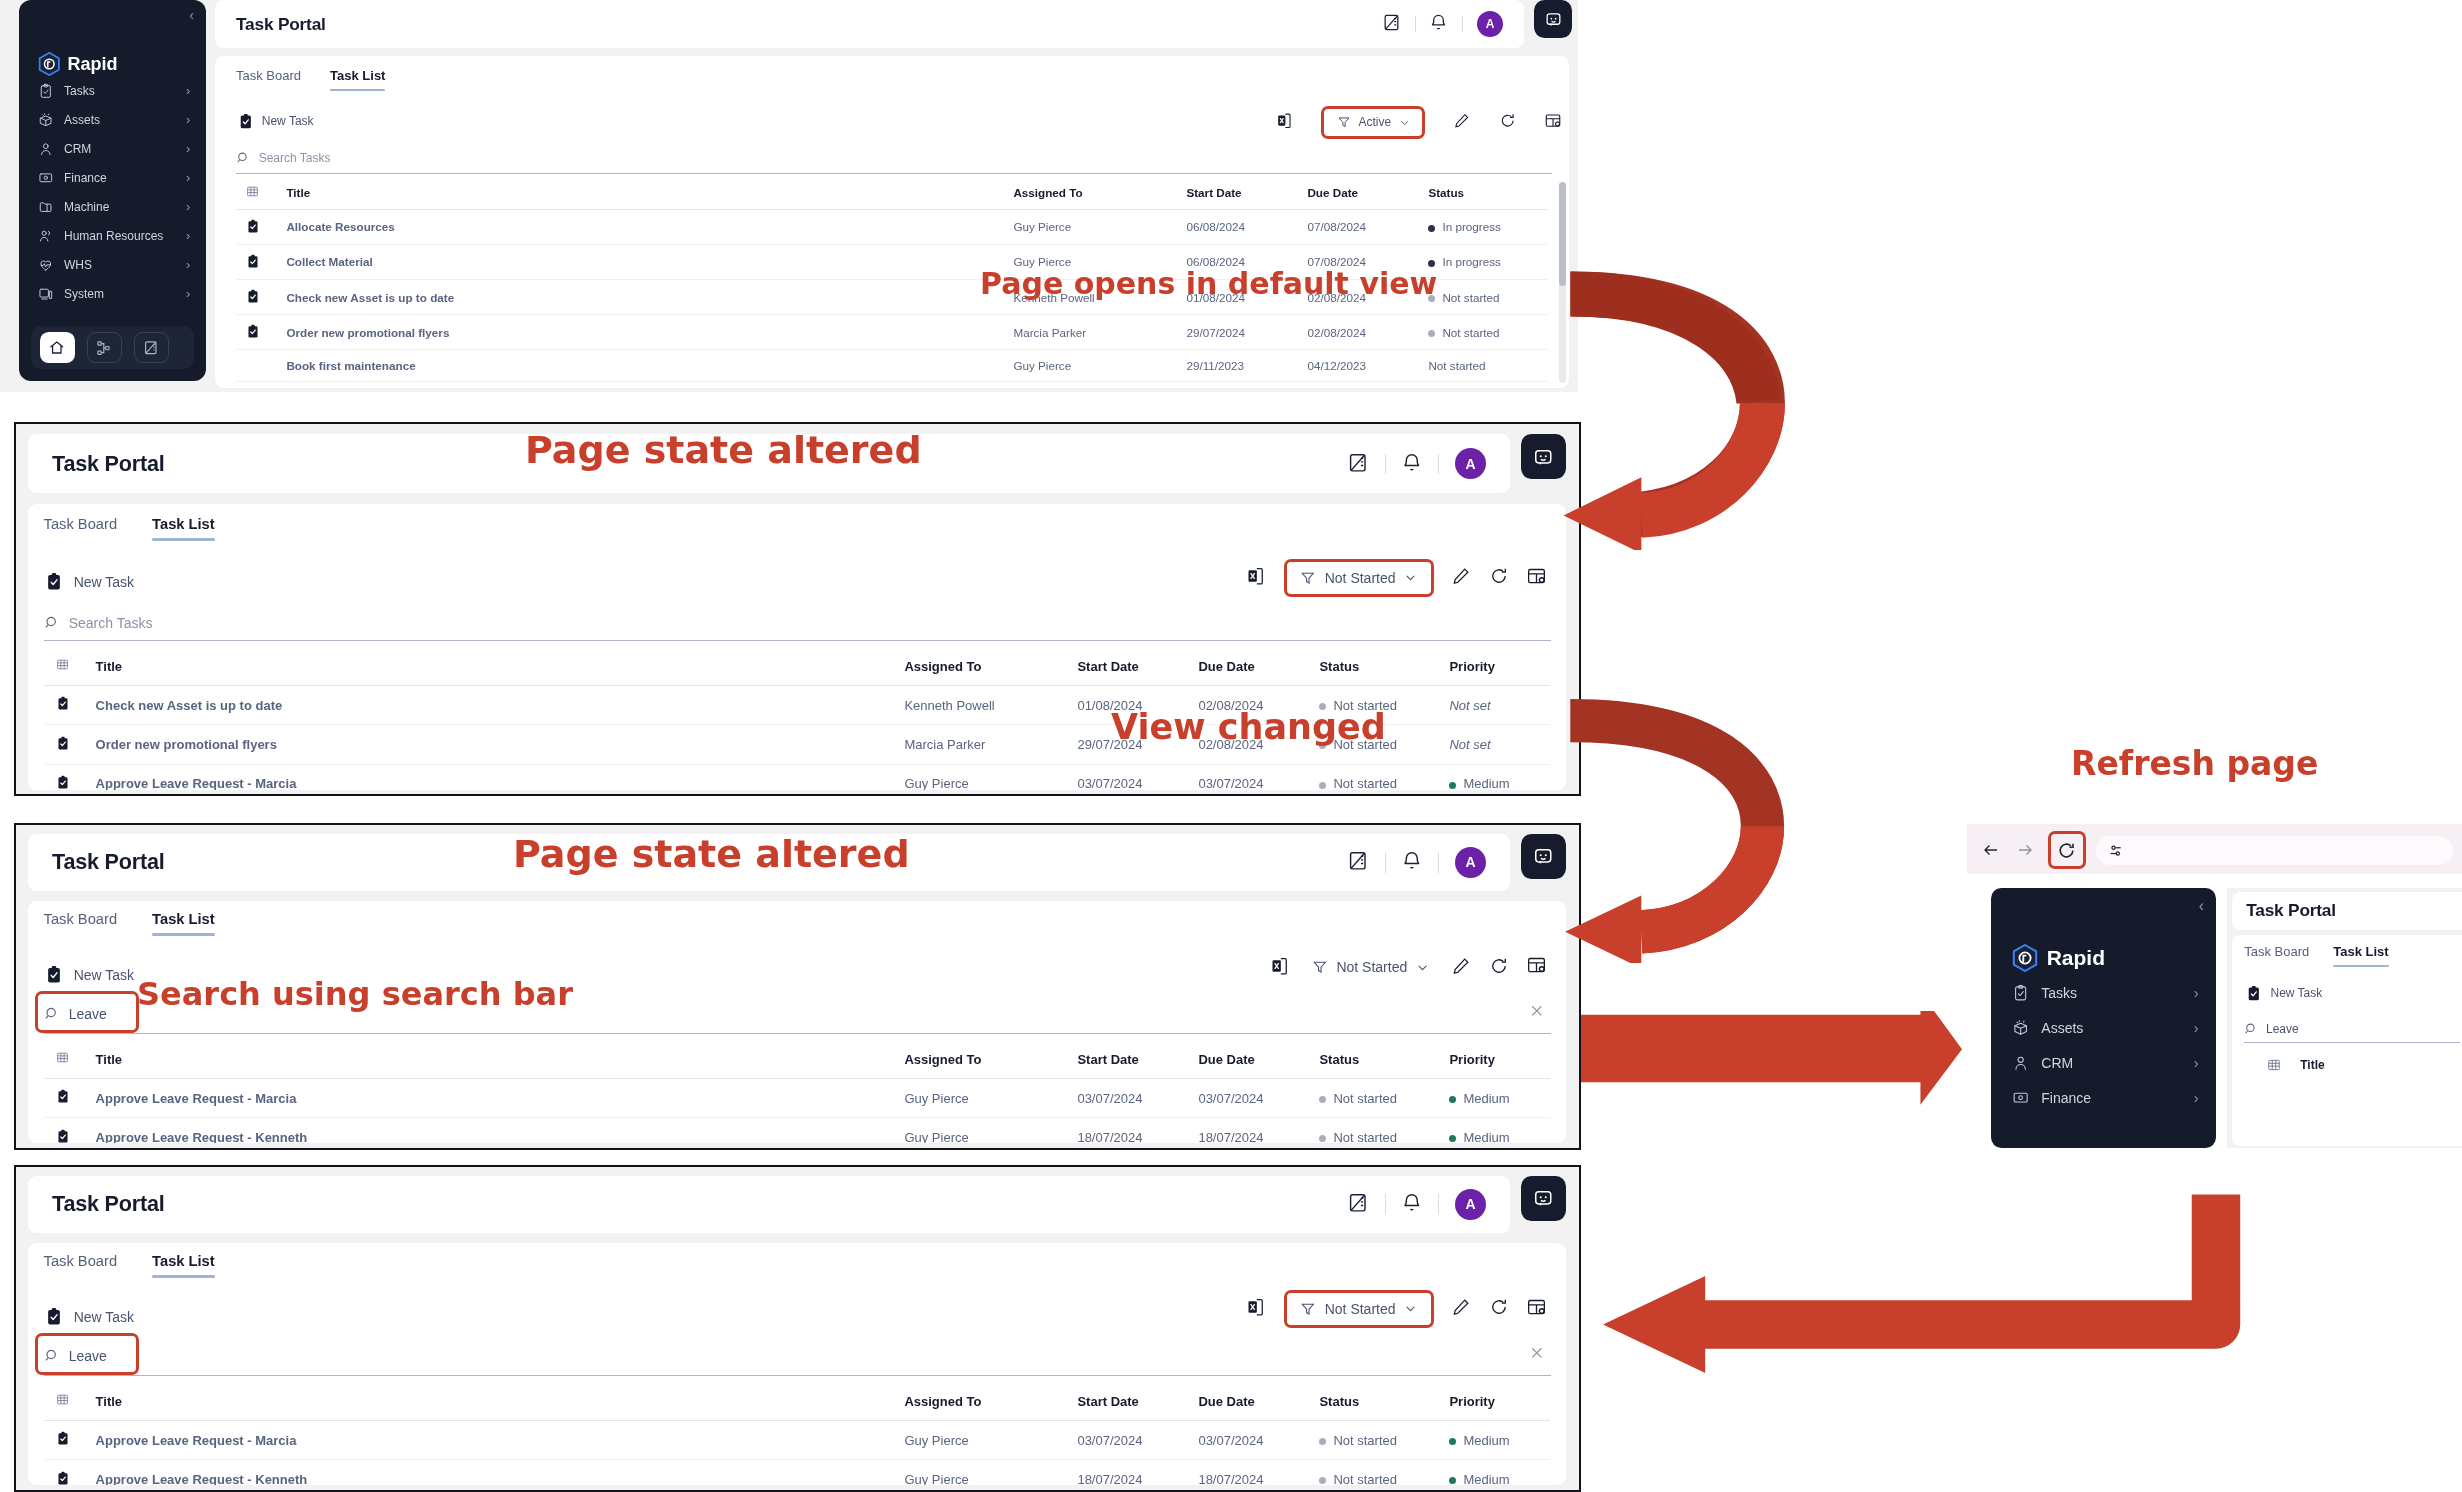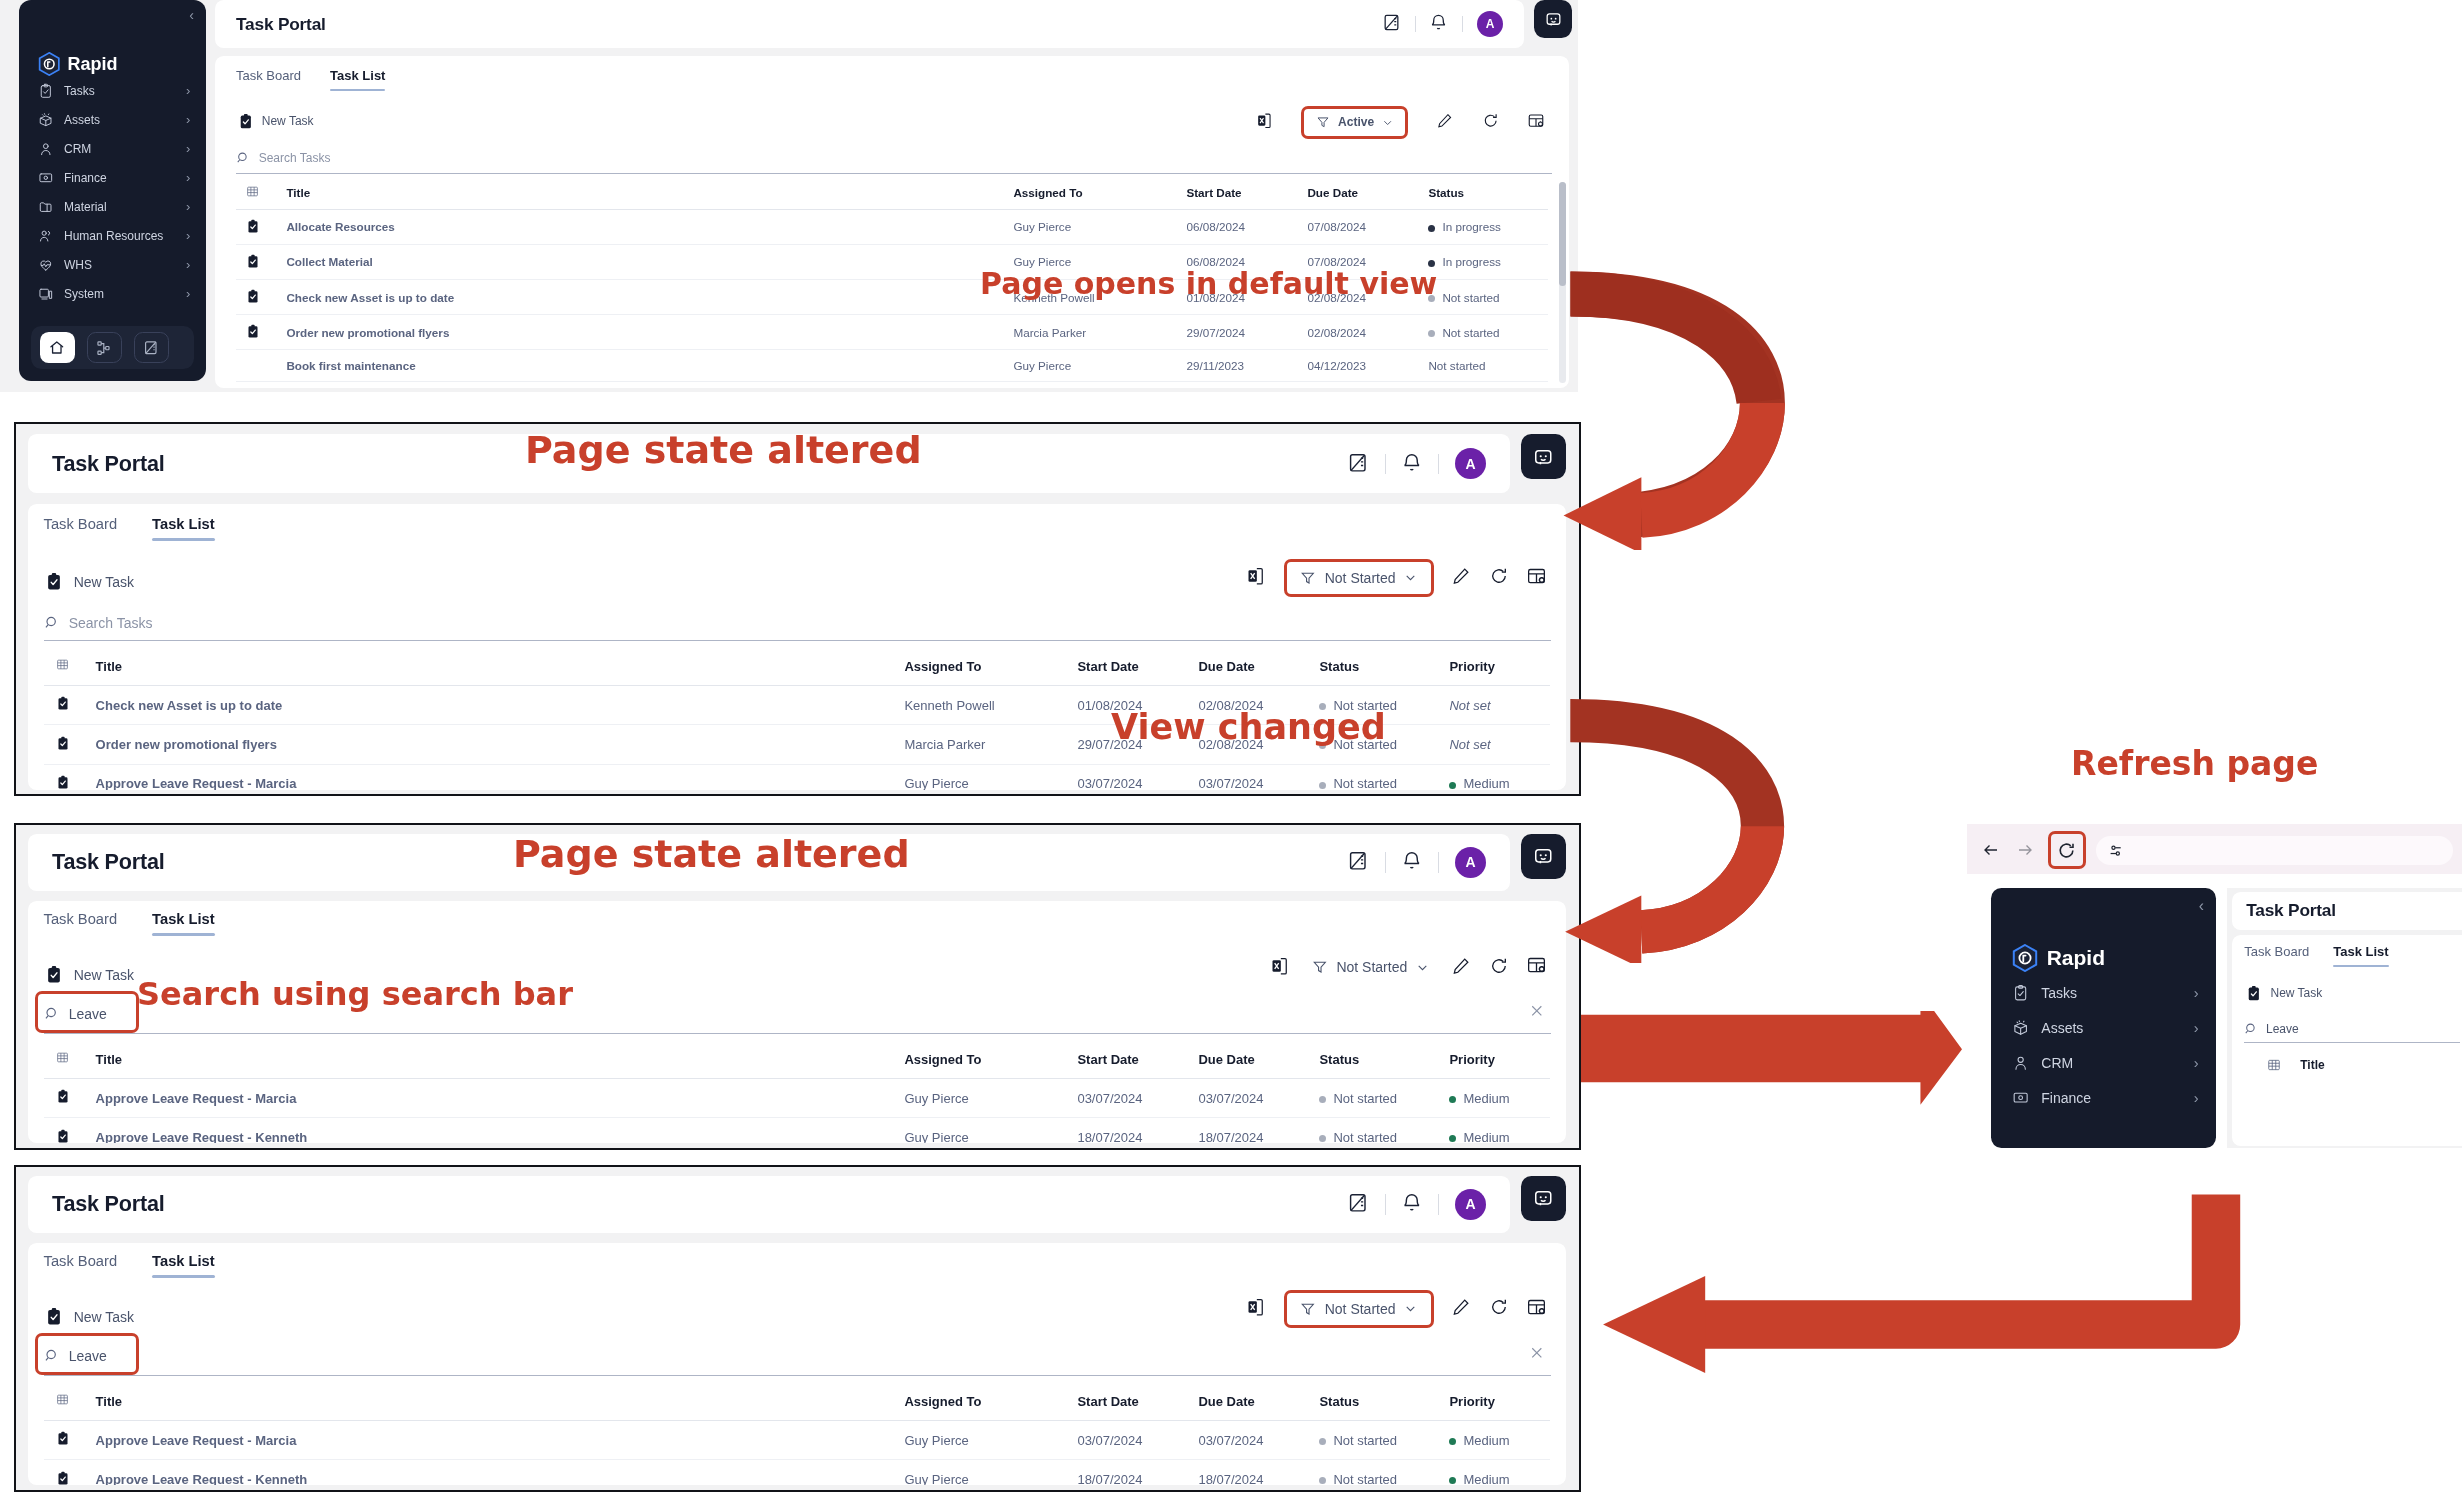--- a/index.html
+++ b/index.html
@@ -165,21 +165,21 @@
             <span>Finance</span>
             <span class="sb-chev" style="font-size:13px;">›</span>
           </div>
           <div class="sb-item" style="height: 29px; padding: 0px 15.6px 0px 19px; gap: 10.4px; font-size: 12px;">
             <span style="display:flex;width:15.6px;">
               <svg width="15.6" height="15.6" viewBox="0 0 24 24" fill="none" stroke="#c3cada" stroke-width="1.5" stroke-linecap="round" stroke-linejoin="round">
                 <path d="M3.5 7.5a1.6 1.6 0 0 1 1.6-1.6h3.6l1.8 2h8A1.6 1.6 0 0 1 20 9.5v8a1.6 1.6 0 0 1-1.6 1.6H5.1A1.6 1.6 0 0 1 3.5 17.5z"></path>
                 <path d="M14 8V19"></path>
               </svg>
             </span>
-            <span>Material</span>
+            <span>Machine</span>
             <span class="sb-chev" style="font-size:13px;">›</span>
           </div>
           <div class="sb-item" style="height: 29px; padding: 0px 15.6px 0px 19px; gap: 10.4px; font-size: 12px;">
             <span style="display:flex;width:15.6px;">
               <svg width="15.6" height="15.6" viewBox="0 0 24 24" fill="none" stroke="#c3cada" stroke-width="1.5" stroke-linecap="round" stroke-linejoin="round">
                 <circle cx="9.5" cy="8" r="3.2"></circle>
                 <path d="M3.8 20c0-3.3 2.6-5.6 5.7-5.6s5.7 2.3 5.7 5.6"></path>
                 <path d="M16 5.2a3 3 0 0 1 0 5.6"></path>
               </svg>
             </span>
@@ -282,21 +282,21 @@
       </div>
 
       <div class="searchrow" style="position:absolute;left:21px;top:87px;width:1316px;height:31px;gap:8.7px;font-size:12px;">
         <svg width="14" height="14" viewBox="0 0 24 24" fill="none" stroke="#5a6480" stroke-width="1.8">
             <circle cx="11" cy="10" r="6.4"></circle>
             <path d="M6.4 15 3 19"></path>
           </svg>
         <span>Search Tasks</span>
       </div>
 
-      <div class="toolbar" style="right:24px; top:50px; gap:28px;font-weight:bold;">
+      <div class="toolbar" style="right:7px; top:50px; gap:28px;">
         <div>
           <svg width="17.3" height="17.3" viewBox="0 0 24 24" fill="none" stroke="#161c2d" stroke-width="1.5">
               <path d="M13 3h5a1.5 1.5 0 0 1 1.5 1.5V20A1.5 1.5 0 0 1 18 21.5h-5"></path>
               <rect x="3" y="5" width="10" height="14" rx="1.6" fill="#161c2d" stroke="none"></rect>
               <path d="M5.6 8.6 10.4 15.4M10.4 8.6 5.6 15.4" stroke="#fff" stroke-width="1.6"></path>
             </svg>
         </div>
         <div class="hl-box" style="padding:4.3px 7px;">
           <div class="filterbtn" style="gap:7.8px;font-size:12px;padding:2.6px 5.2px;">
             <svg width="14" height="14" viewBox="0 0 24 24" fill="none" stroke="#49536b" stroke-width="1.7">

